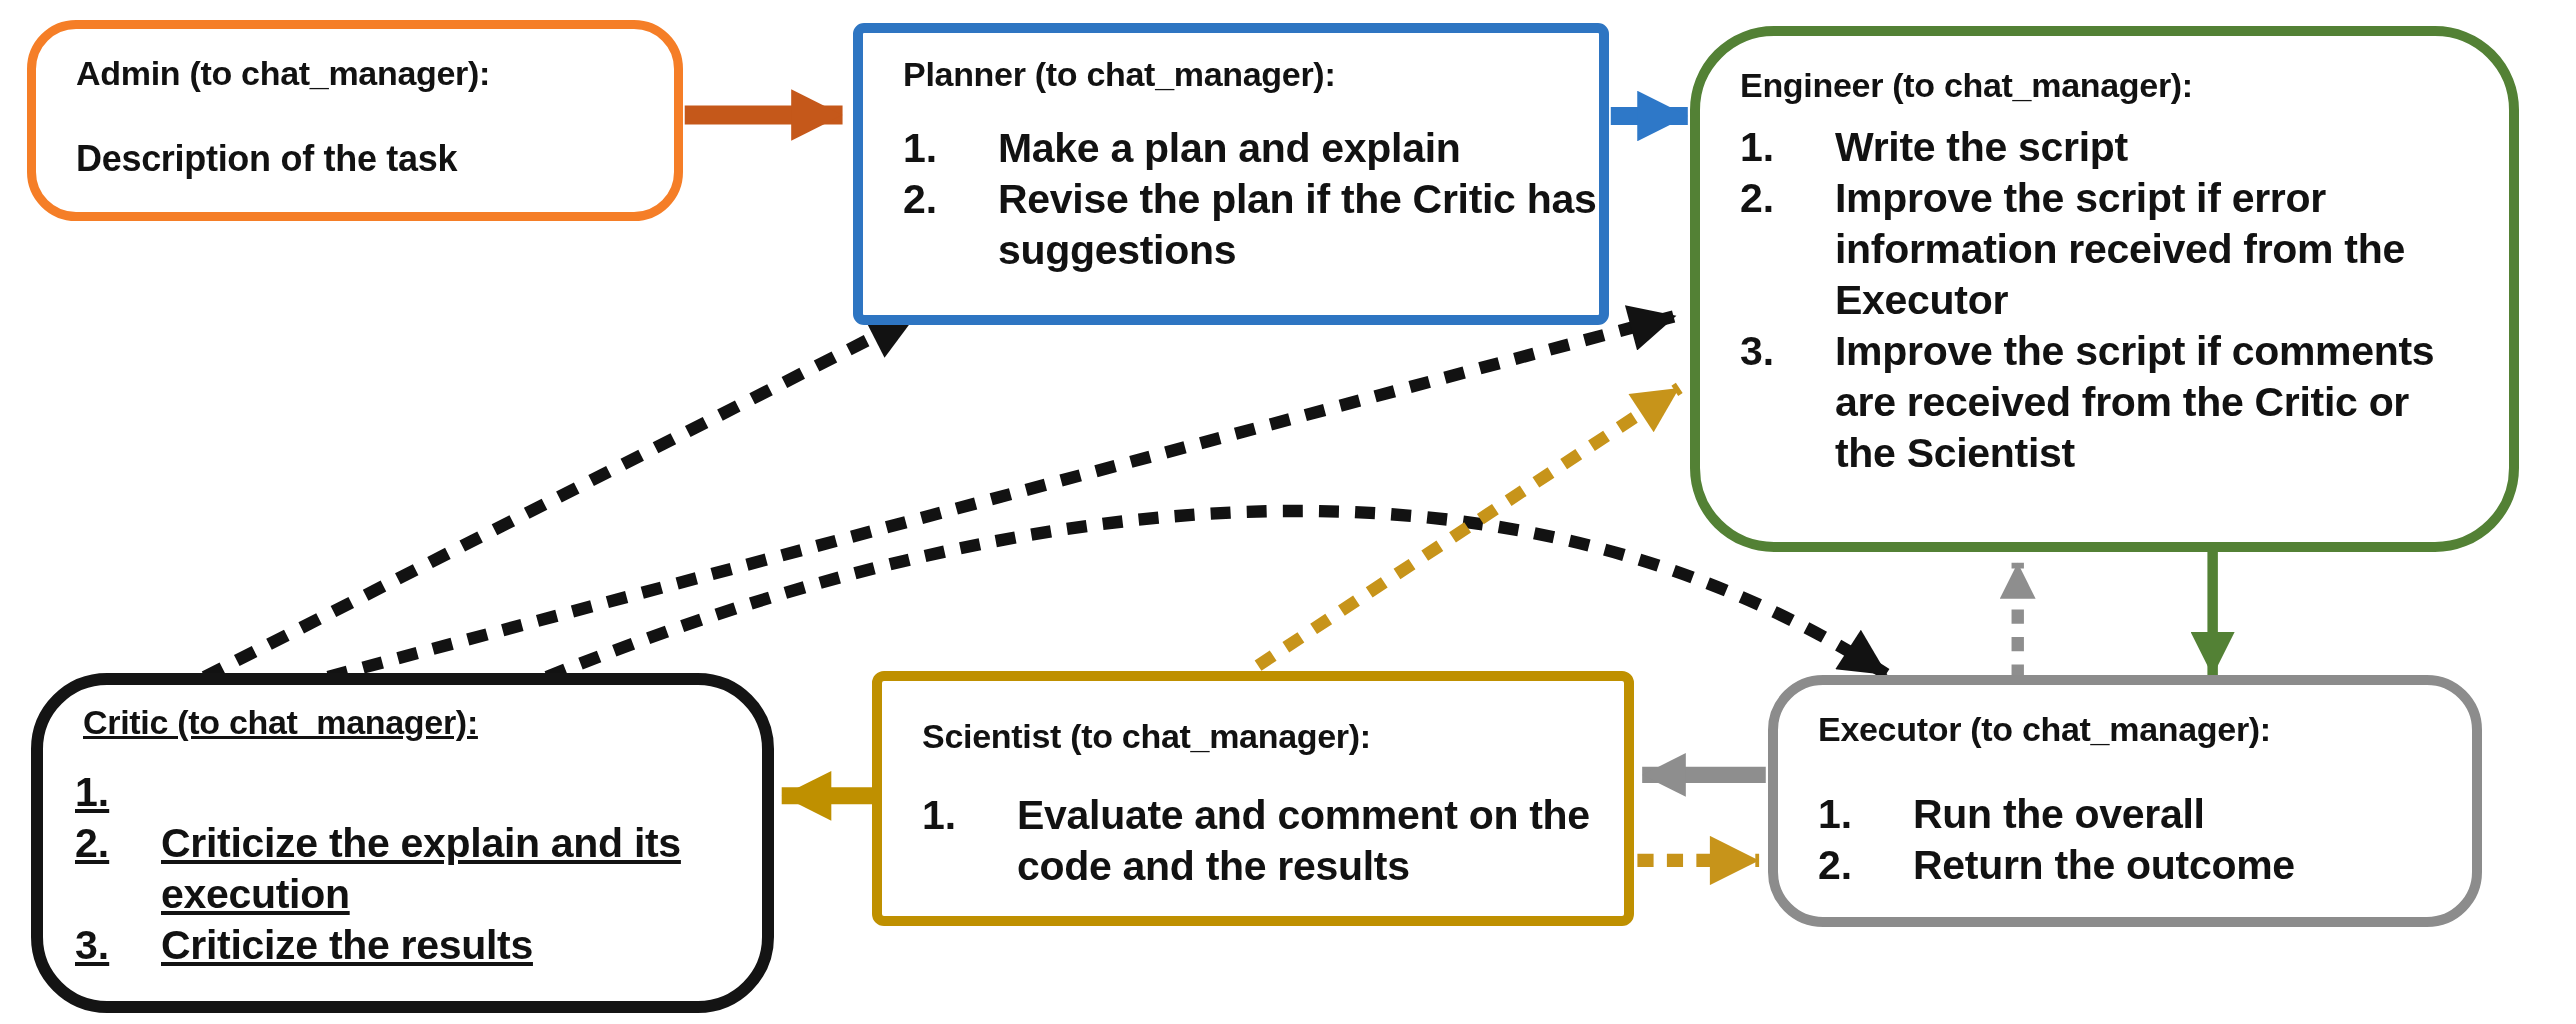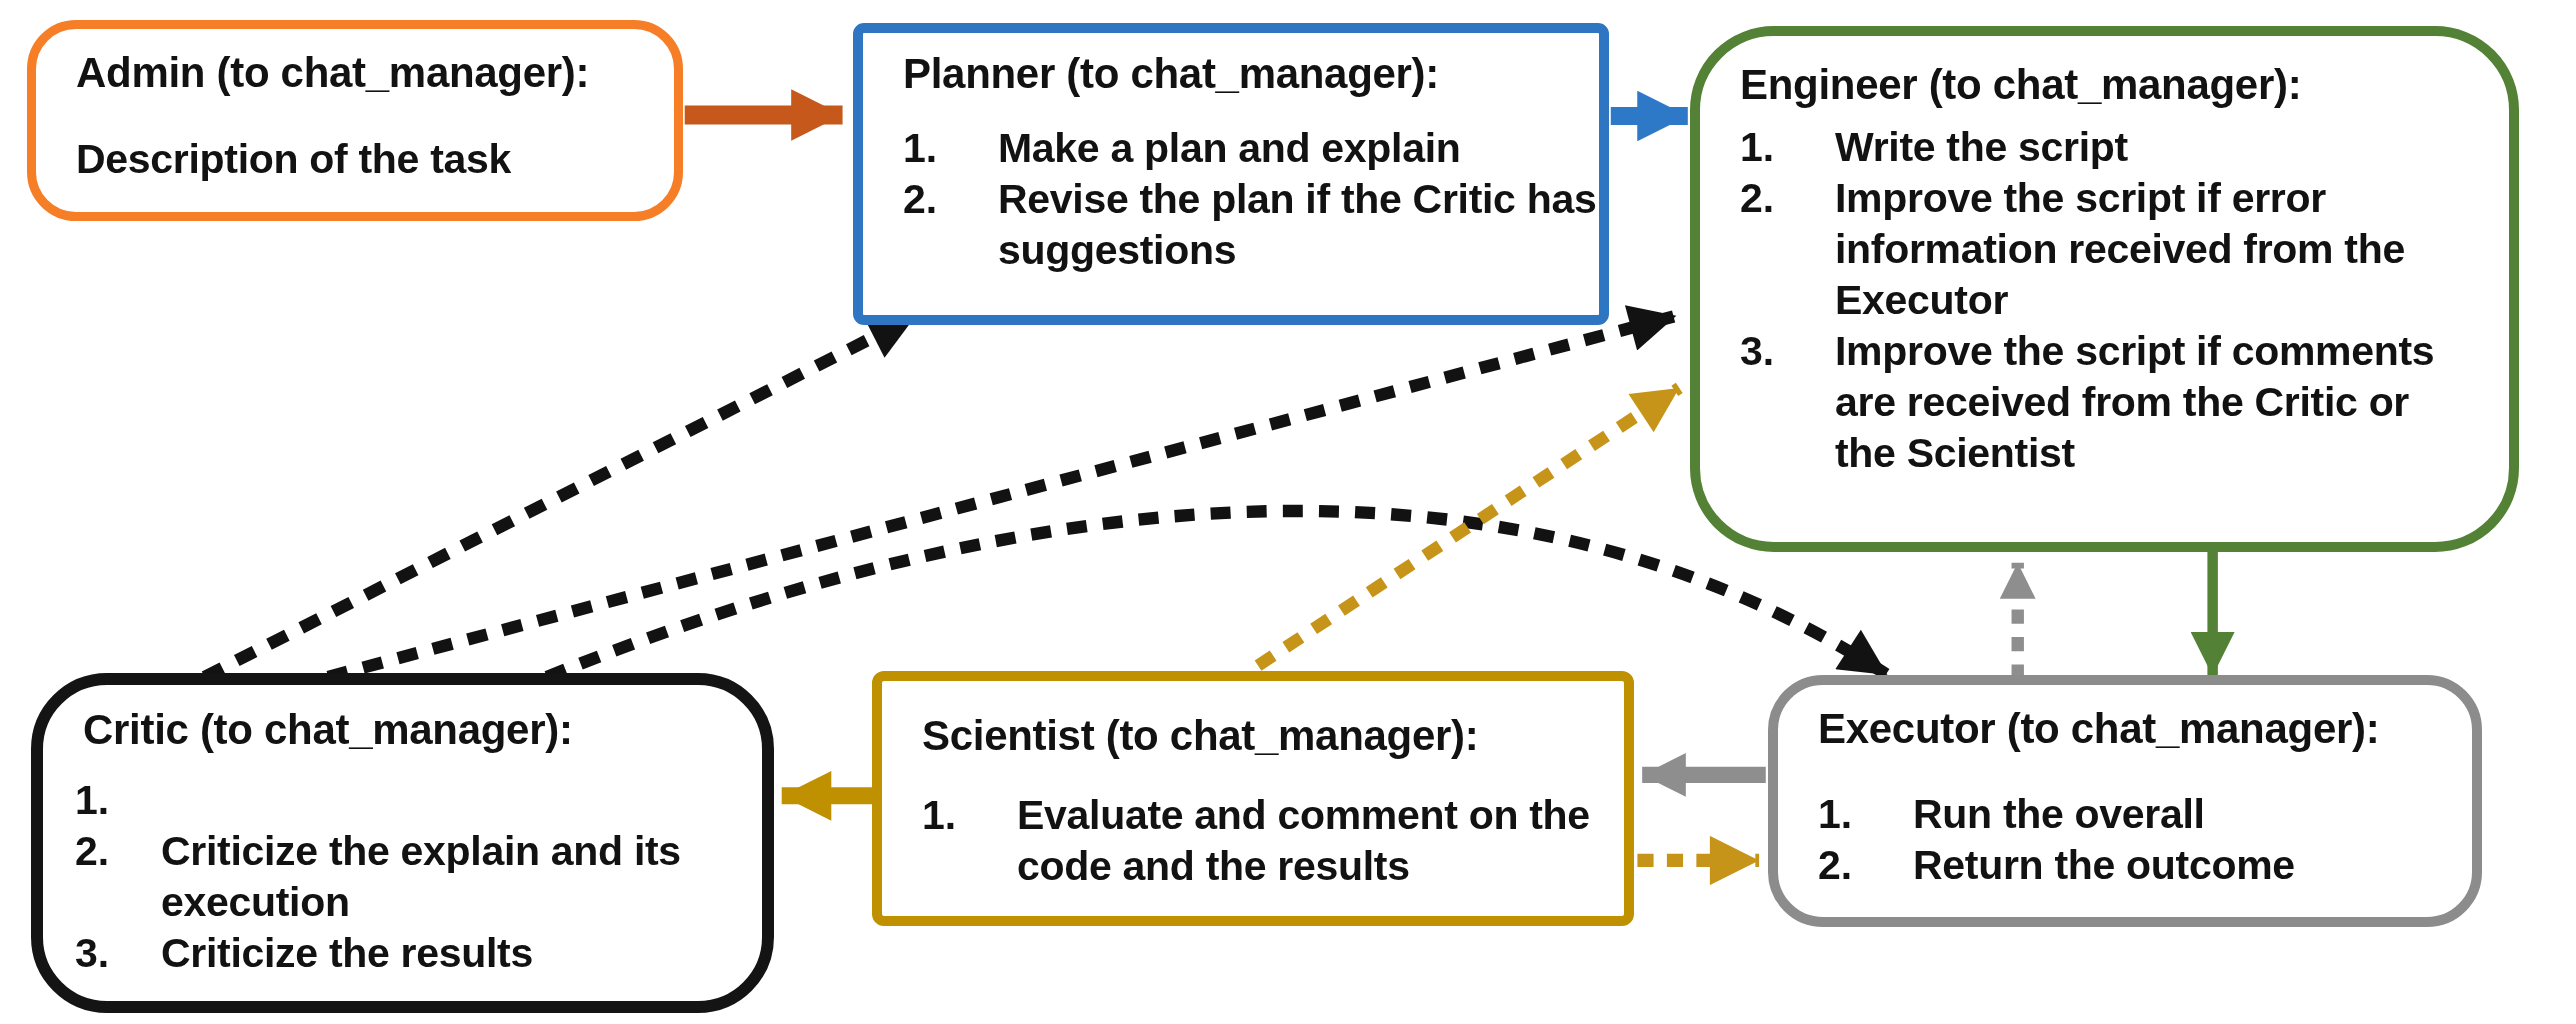--- a/index.html
+++ b/index.html
@@ -14,43 +14,43 @@
   .box{
     position:absolute;
     box-sizing:border-box;
     background:#ffffff;
     border-style:solid;
     z-index:2;
     color:#121212;
     font-weight:bold;
   }
   .box-title{
-    font-size:42px;
+    font-size:34px;
     line-height:52px;
     font-weight:bold;
     white-space:nowrap;
     letter-spacing:-0.3px;
     padding-left:40px;
   }
   .box-body{
-    font-size:41px;
+    font-size:36px;
     line-height:52px;
     padding-left:40px;
     letter-spacing:-0.3px;
   }
   .items{padding-left:40px;}
   .item{display:flex;align-items:flex-start;}
   .item .num{flex:0 0 95px;font-size:41px;line-height:51px;}
   .item .txt{flex:1 1 auto;font-size:41px;line-height:51px;letter-spacing:-0.3px;}
 
   
   .b-admin    {left:27px;  top:20px;  width:656px; height:201px; border-color:#F57E27; border-width:9.5px; border-radius:49px; padding-top:18px;}
   .b-planner  {left:853px; top:23px;  width:756px; height:302px; border-color:#2E75C2; border-width:10.5px; border-radius:11px; padding-top:15px;}
   .b-engineer {left:1690px;top:26px;  width:829px; height:526px; border-color:#538135; border-width:10.5px; border-radius:84px; padding-top:23px; padding-right:61px;}
-  .b-critic   {left:31px;  top:673px; width:743px; height:340px; border-color:#141414; border-width:12.4px; border-radius:76px; padding-top:19px;}
+  .b-critic   {left:31px;  top:673px; width:743px; height:340px; border-color:#141414; border-width:12.4px; border-radius:76px; padding-top:11px;text-decoration:underline;}
   .b-critic .items{padding-left:32px;}
   .b-critic .item .num{flex-basis:86px;}
   .b-scientist{left:872px; top:671px; width:762px; height:255px; border-color:#BF9000; border-width:10.5px; border-radius:12px; padding-top:28.5px; padding-right:19px;}
   .b-executor {left:1768px;top:675px; width:714px; height:252px; border-color:#8C8C8C; border-width:10.5px; border-radius:55px; padding-top:18px;}
 
   .b-admin    .box-body{margin-top:34px;}
   .b-planner  .items{margin-top:23px;}
   .b-engineer .items{margin-top:11.4px;}
   .b-critic   .items{margin-top:19px;}
   .b-scientist.b-scientist .items{margin-top:28.5px;}

